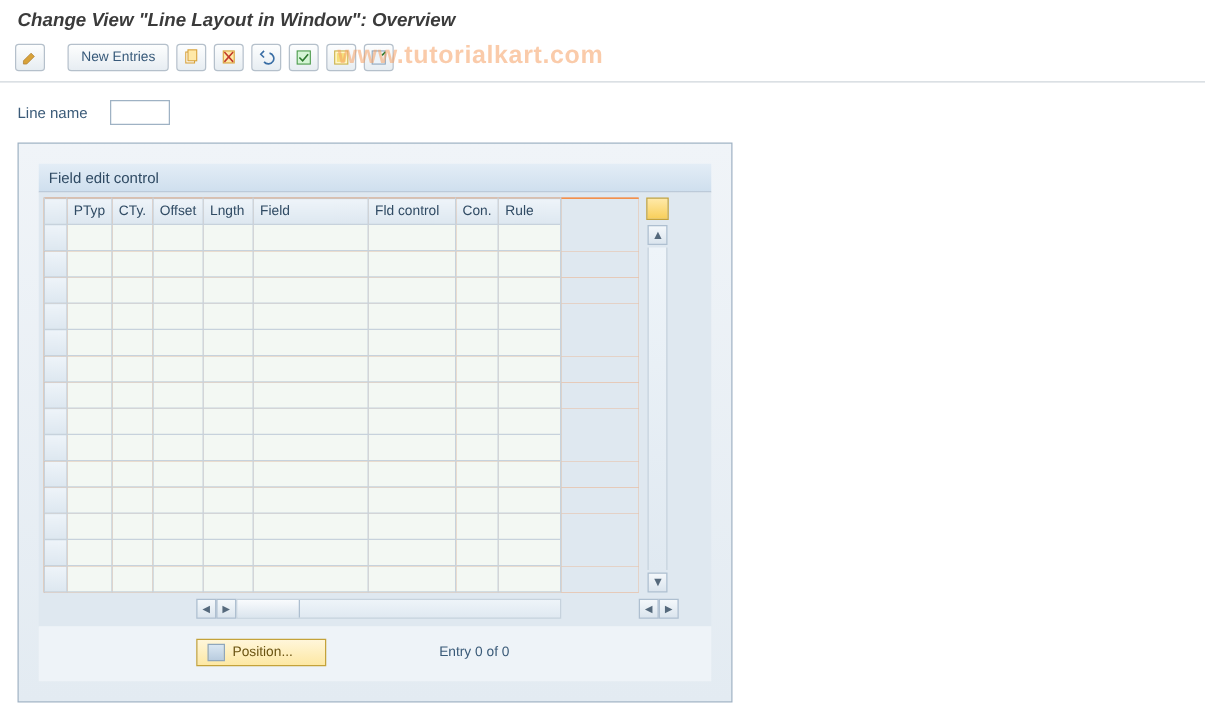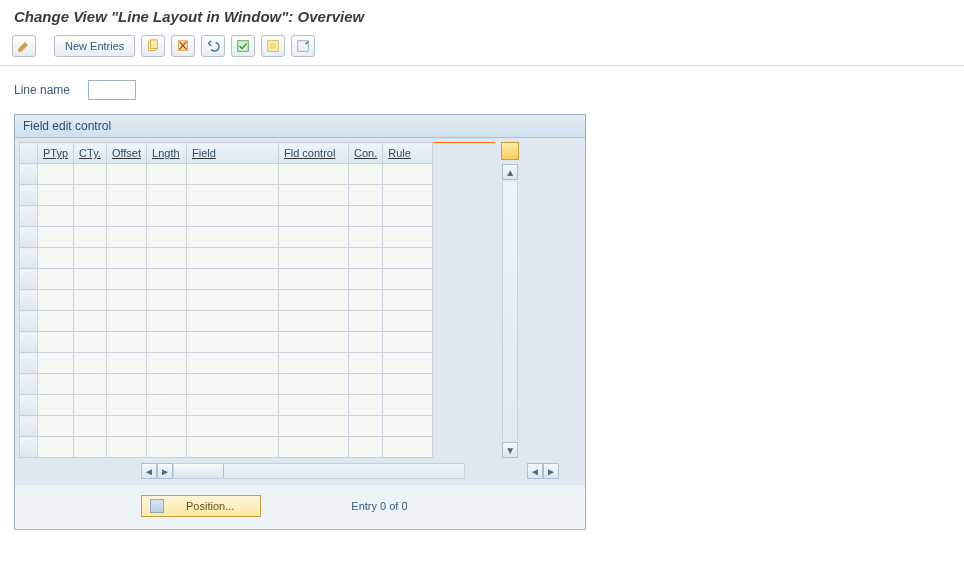--- a/index.html
+++ b/index.html
@@ -64,38 +64,37 @@
   .form-row input {
     width: 48px; height: 20px;
     border: 1px solid #9fb2c4;
     background: #fff;
     padding: 2px 4px;
   }
   .panel {
     width: 572px;
     border: 1px solid #9fb2c4;
     background: linear-gradient(#f0f4f8,#e3ebf2);
-    padding: 0;
+    padding: 16px;
   }
   .panel-header {
     background: linear-gradient(#e3edf6,#cfdfee);
     padding: 4px 8px;
     font-size: 12px;
     color: #2f4a63;
     border-bottom: 1px solid #aebfd0;
   }
   .grid-wrap {
     display: flex;
     background: #dfe8f0;
     padding: 4px 4px 2px 4px;
   }
   .grid-table {
     border-collapse: collapse;
     background: #f97316;
-    text-decoration: underline;
   }
   .grid-table th, .grid-table td {
     border: 1px solid #c7d2dc;
     font-size: 11px;
     font-weight: normal;
     text-align: left;
     height: 21px;
     background: #f3f8f3;
     color: #2f4a63;
   }
@@ -166,21 +165,21 @@
   }
   .hscroll-row .gap2 { width: 62px; }
   .footer-row {
     display:flex;
     align-items:center;
     gap: 90px;
     padding: 10px 4px 12px 126px;
     background:#eef3f8;
   }
   .pos-btn {
-    display:flex; align-items:center; gap:22px;
+    display:flex; align-items:center; gap:6px;
     height: 22px;
     padding: 0 26px 0 8px;
     border:1px solid #c4a23a;
     background: linear-gradient(#fff6da,#fde8a4);
     color:#6b5412;
     font-size:11px;
     cursor:pointer;
   }
   .pos-btn .eicon { width:14px; height:14px; background:linear-gradient(#d9e6f2,#b9ccdf); border:1px solid #8fa6bc; }
   .entry-text { color:#3a5a78; font-size:11px; }
@@ -228,20 +227,21 @@
         <rect x="2" y="2" width="12" height="12" fill="#fff6c8" stroke="#cbb24a"></rect>
         <rect x="4" y="4" width="8" height="8" fill="#f5df7a"></rect>
       </svg>
   </div>
   <div class="btn">
     <svg class="ic" viewBox="0 0 16 16">
         <rect x="2" y="2" width="12" height="12" fill="#eef4f9" stroke="#8fa6bc"></rect>
         <path d="M11 6l3-3" stroke="#2d7a2d" stroke-width="1.5"></path>
       </svg>
   </div>
+  <div class="watermark">www.tutorialkart.com</div>
 </div>
 
 <div class="content">
 
   <div class="form-row">
     <span>Line name</span>
     <input type="text" value="" style="">
   </div>
 
   <div class="panel">

